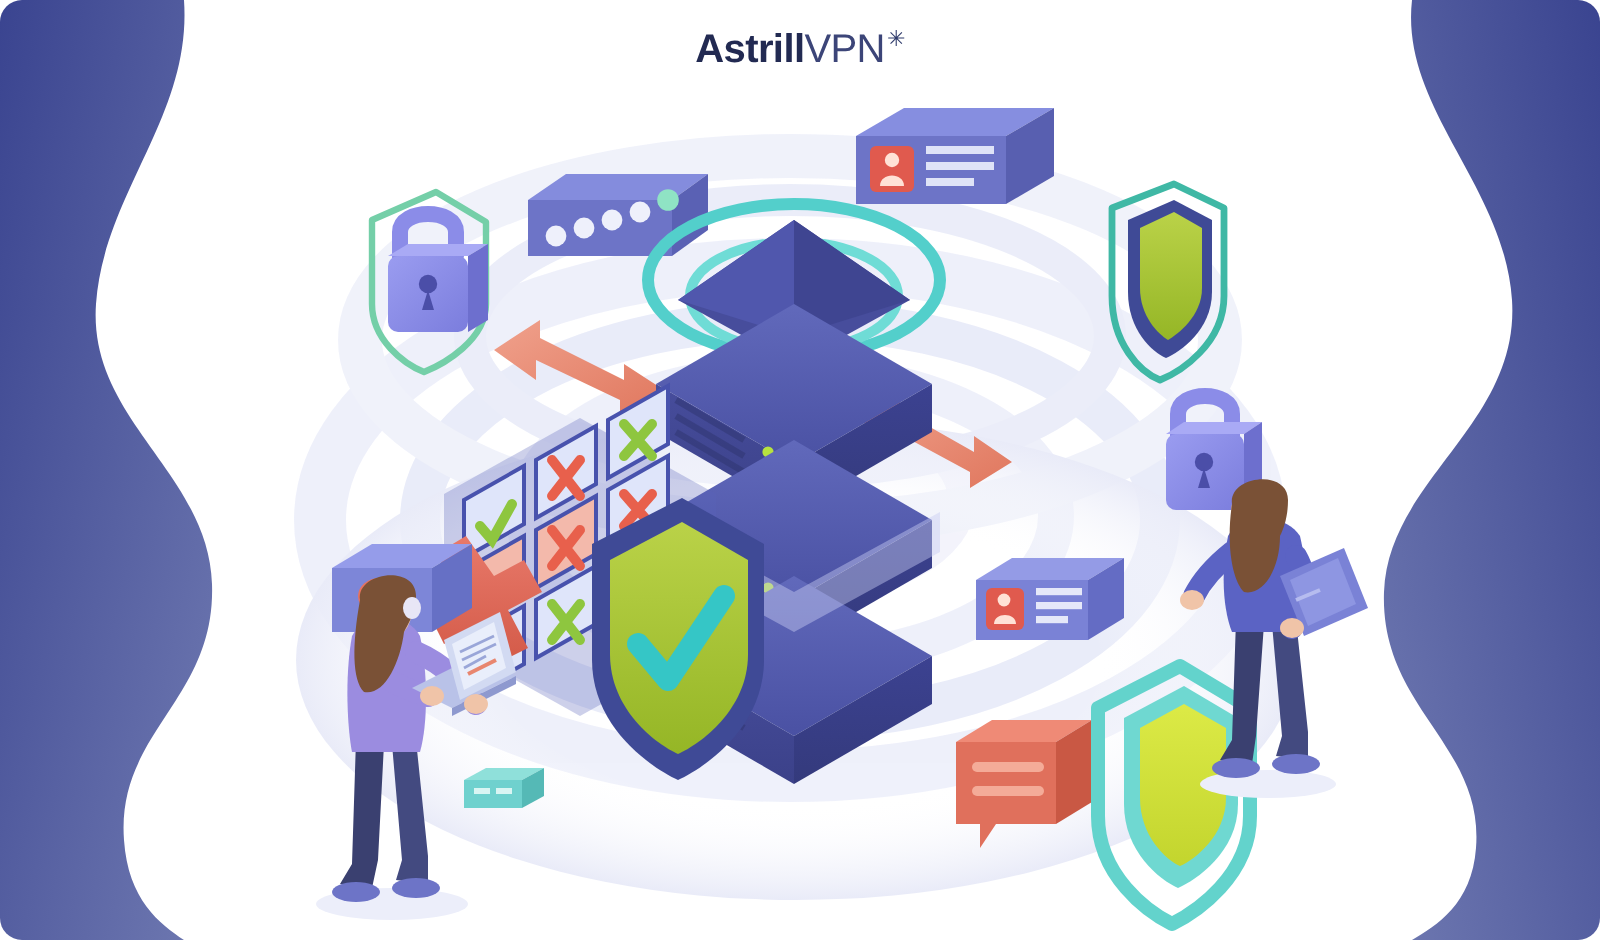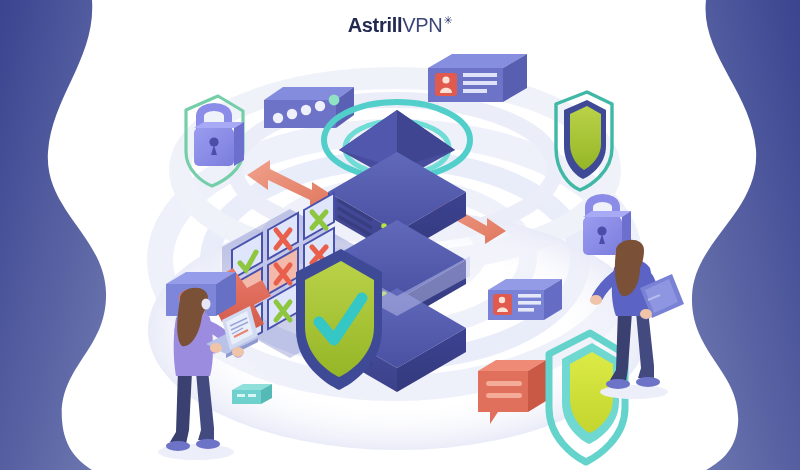--- a/index.html
+++ b/index.html
@@ -1,21 +1,21 @@
 <!DOCTYPE html>
 <html><head>
 <meta charset="utf-8">
 <style>
   html,body{margin:0;padding:0;}
   body{
     width:800px;height:470px;overflow:hidden;
     font-family:"Liberation Sans", sans-serif;
     background:#ffffff;
   }
-  #stage{position:relative;width:800px;height:470px;overflow:hidden;background:#fff;}
+  #stage{position:relative;width:800px;height:470px;overflow:hidden;background:#fff;border-radius:11px;}
   #art{position:absolute;left:0;top:0;width:800px;height:470px;}
   .logo-wrap{
     position:absolute;left:0;top:14px;width:800px;
     text-align:center;z-index:40;
     pointer-events:none;
   }
   .logo-text{
     display:inline-block;
     font-family:"Liberation Sans", sans-serif;
     font-size:20px;letter-spacing:-0.3px;

